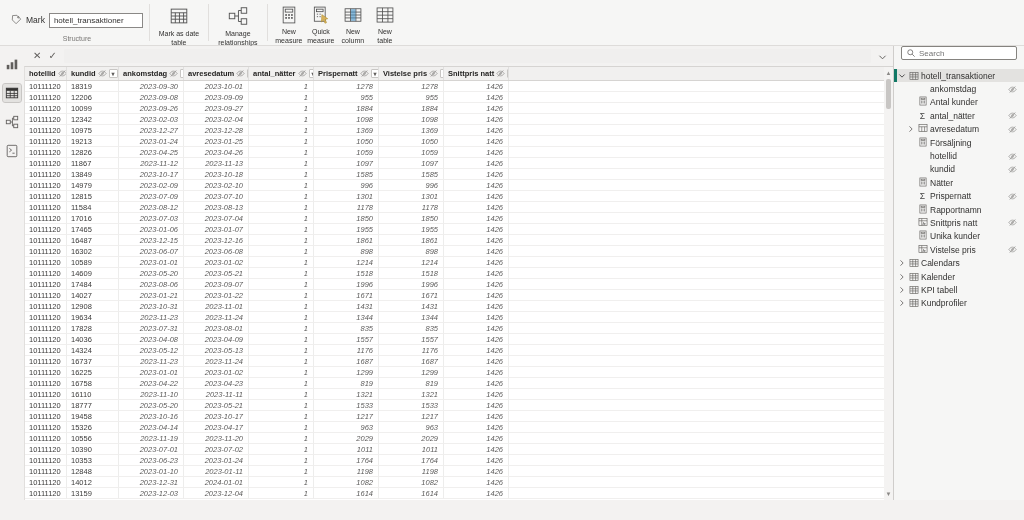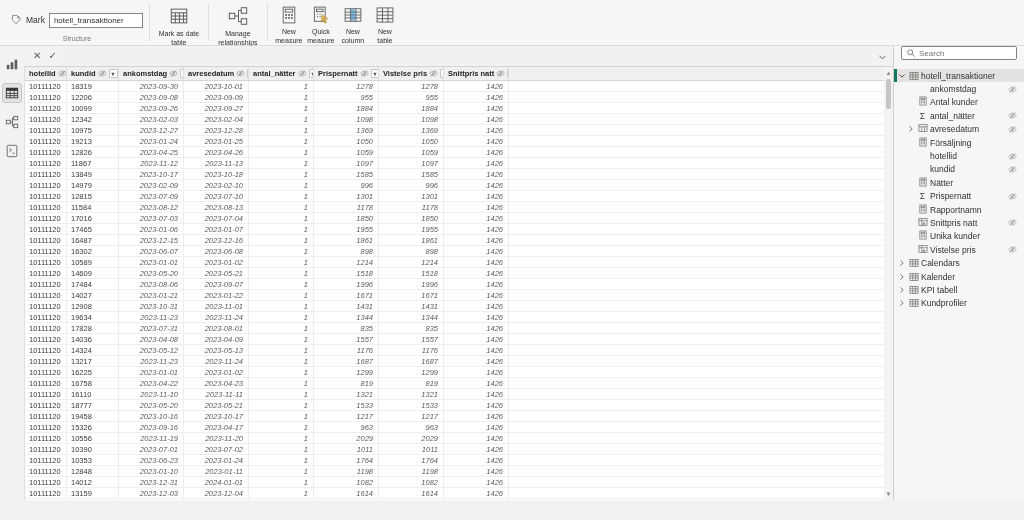--- a/index.html
+++ b/index.html
@@ -589,21 +589,21 @@
               <div class="td num" style="width:65px">2023-05-12</div>
               <div class="td num" style="width:65px">2023-05-13</div>
               <div class="td num" style="width:65px">1</div>
               <div class="td num" style="width:65px">1176</div>
               <div class="td num" style="width:65px">1176</div>
               <div class="td num" style="width:65px">1426</div>
               <div class="td fill"></div>
             </div>
             <div class="tr">
               <div class="td txt" style="width:42px">10111120</div>
-              <div class="td txt" style="width:52px">13217</div>
+              <div class="td txt" style="width:52px">16737</div>
               <div class="td num" style="width:65px">2023-11-23</div>
               <div class="td num" style="width:65px">2023-11-24</div>
               <div class="td num" style="width:65px">1</div>
               <div class="td num" style="width:65px">1687</div>
               <div class="td num" style="width:65px">1687</div>
               <div class="td num" style="width:65px">1426</div>
               <div class="td fill"></div>
             </div>
             <div class="tr">
               <div class="td txt" style="width:42px">10111120</div>
@@ -656,21 +656,21 @@
               <div class="td num" style="width:65px">2023-10-17</div>
               <div class="td num" style="width:65px">1</div>
               <div class="td num" style="width:65px">1217</div>
               <div class="td num" style="width:65px">1217</div>
               <div class="td num" style="width:65px">1426</div>
               <div class="td fill"></div>
             </div>
             <div class="tr">
               <div class="td txt" style="width:42px">10111120</div>
               <div class="td txt" style="width:52px">15326</div>
-              <div class="td num" style="width:65px">2023-09-16</div>
+              <div class="td num" style="width:65px">2023-04-14</div>
               <div class="td num" style="width:65px">2023-04-17</div>
               <div class="td num" style="width:65px">1</div>
               <div class="td num" style="width:65px">963</div>
               <div class="td num" style="width:65px">963</div>
               <div class="td num" style="width:65px">1426</div>
               <div class="td fill"></div>
             </div>
             <div class="tr">
               <div class="td txt" style="width:42px">10111120</div>
               <div class="td txt" style="width:52px">10556</div>

